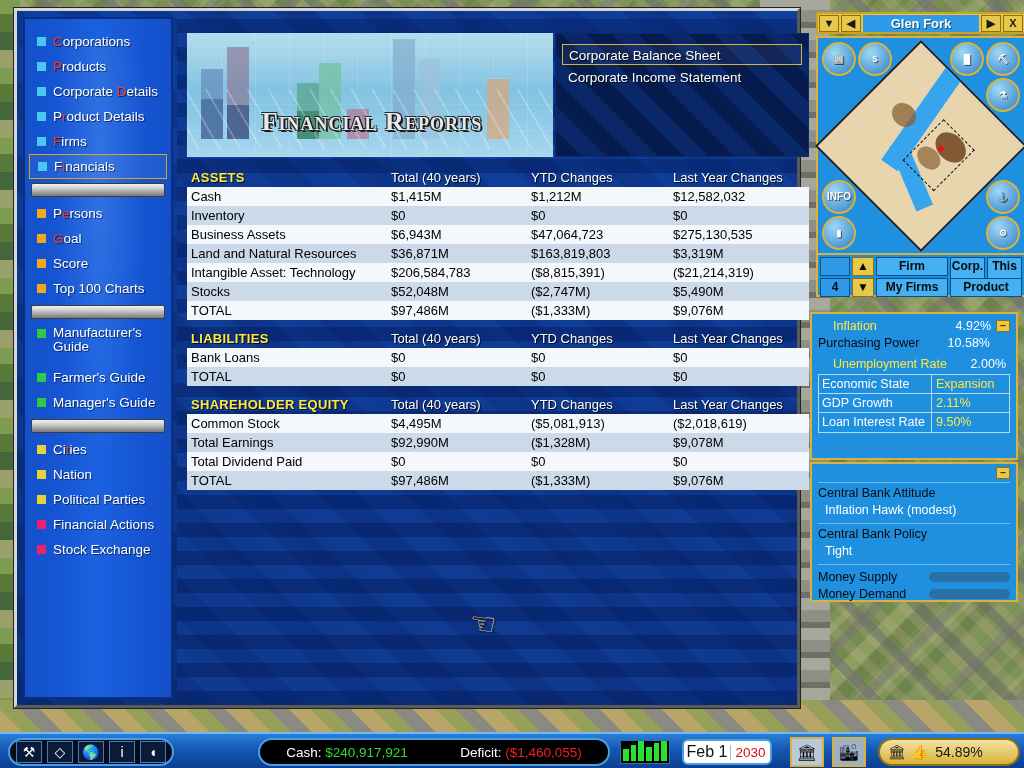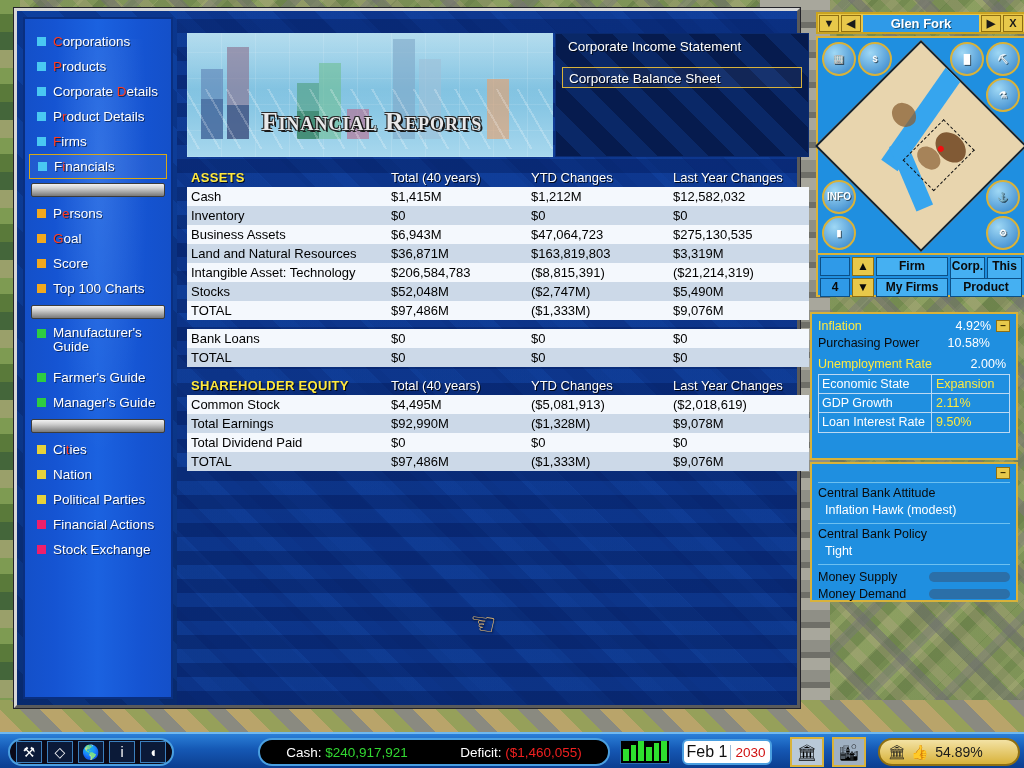--- a/index.html
+++ b/index.html
@@ -225,21 +225,21 @@
   .rb.arrow { background:#e8c84a; border-color:#8e6f12; }
 
   .rp-econ {
     position:absolute; left:810px; top:312px; width:208px; height:148px;
     background:#1f8fe0; border:2px solid #d8b23a;
     padding:3px 6px;
   }
   .erow { display:flex; justify-content:space-between; align-items:center; height:17px; }
   .erow .k { font-size:12.5px; }
   .erow .v { font-size:12.5px; }
-  .k.yel, .v.yel { color:#ffe93f; }
+  .k.yel, .v.yel { color:#ffe93f;margin-left:15px; }
   .k.wht, .v.wht { color:#ffffff; }
   .k.blk { color:#0a0a0a; }
   .minibtn {
     width:14px; height:12px; background:#e8c84a; border:1px solid #8e6f12;
     color:#3a2c00; font-size:10px; line-height:10px; text-align:center; cursor:pointer; font-weight:bold;
   }
   .etable { margin-top:2px; border:1px solid #bcd9f2; }
   .etrow { display:flex; height:19px; border-bottom:1px solid #bcd9f2; }
   .etrow:last-child { border-bottom:none; }
   .etrow .ek { flex:1; color:#ffffff; font-size:12.5px; padding-left:3px; line-height:18px; }
@@ -415,22 +415,22 @@
         <div class="bar" style="left:110px;height:28px;background:#2f7a5e;"></div>
         <div class="bar" style="left:206px;height:100px;background:#7fa8c8;"></div>
         <div class="bar" style="left:232px;height:80px;background:#9ec0d8;"></div>
         <div class="bar" style="left:160px;height:30px;background:#b86a8e;"></div>
         <div class="bar" style="left:300px;height:60px;background:#e8a06a;"></div>
         <div class="banner-wave"></div>
         <div class="banner-title">Financial Reports</div>
       </div>
 
       <div class="tabbox" id="tabbox">
+          <div class="tabitem sel">Corporate Balance Sheet</div>
           <div class="tabitem second">Corporate Income Statement</div>
-          <div class="tabitem sel">Corporate Balance Sheet</div>
         </div>
 
       <div class="tables" id="tables">
           <table class="fin">
             <colgroup>
               <col class="c0">
               <col class="c1">
               <col class="c2">
               <col class="c3">
             </colgroup>
@@ -487,20 +487,26 @@
           </table>
           <div style="height: 9px;"></div>
           <table class="fin">
             <colgroup>
               <col class="c0">
               <col class="c1">
               <col class="c2">
               <col class="c3">
             </colgroup>
             <tbody>
+              <tr class="hdr">
+                <th class="sect">LIABILITIES</th>
+                <th>Total (40 years)</th>
+                <th>YTD Changes</th>
+                <th>Last Year Changes</th>
+              </tr>
               <tr class="r-a">
                 <td>Bank Loans</td>
                 <td>$0</td>
                 <td>$0</td>
                 <td>$0</td>
               </tr>
               <tr class="r-b">
                 <td class="totlbl">TOTAL</td>
                 <td>$0</td>
                 <td>$0</td>

